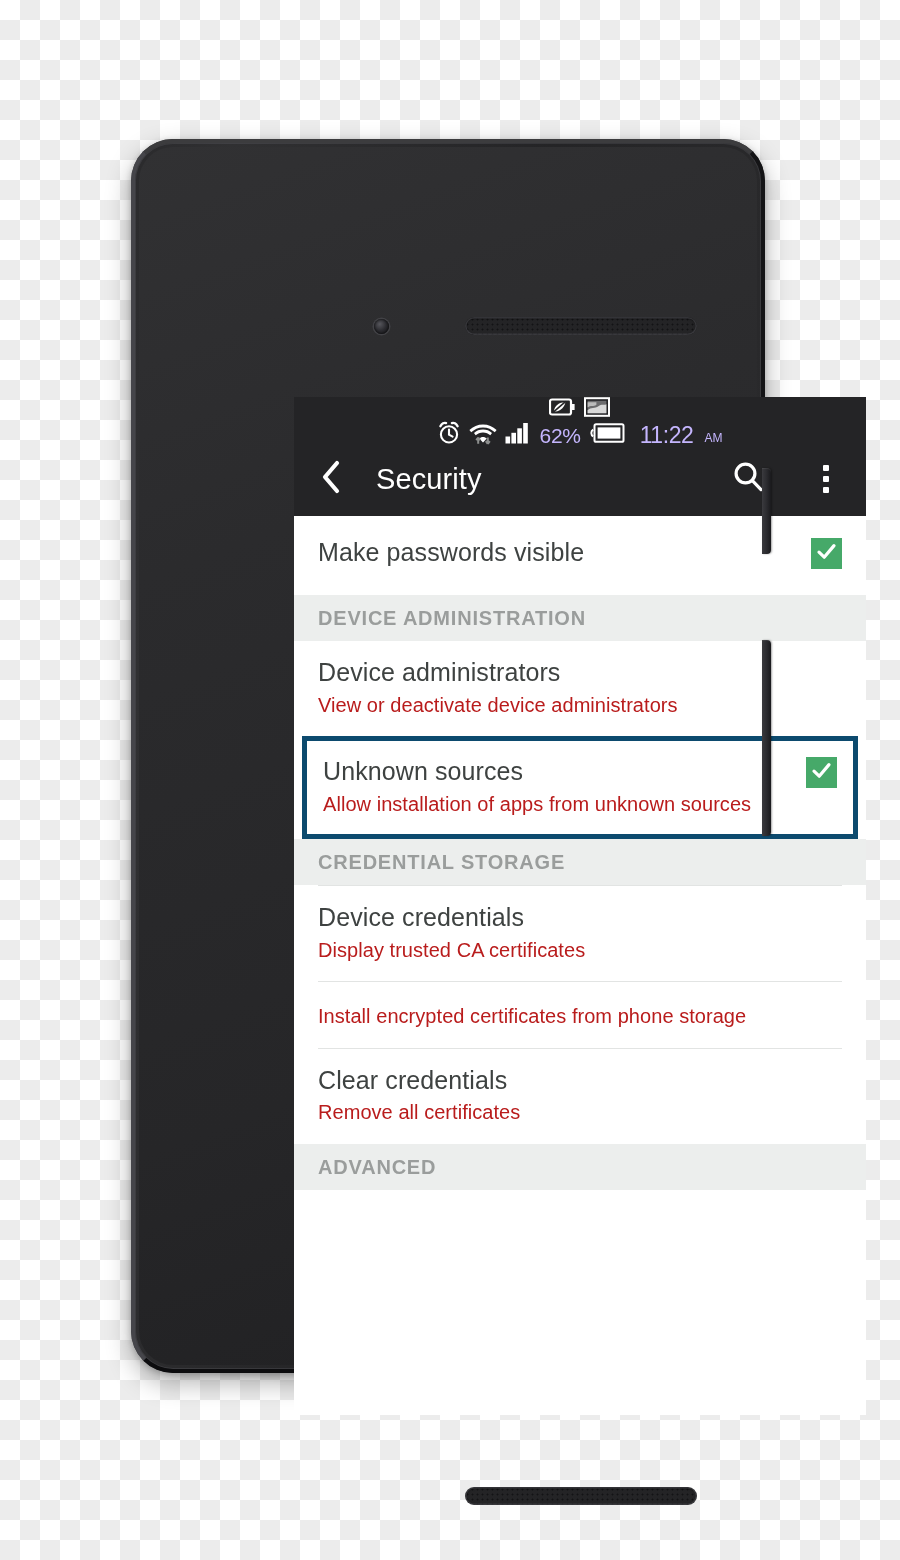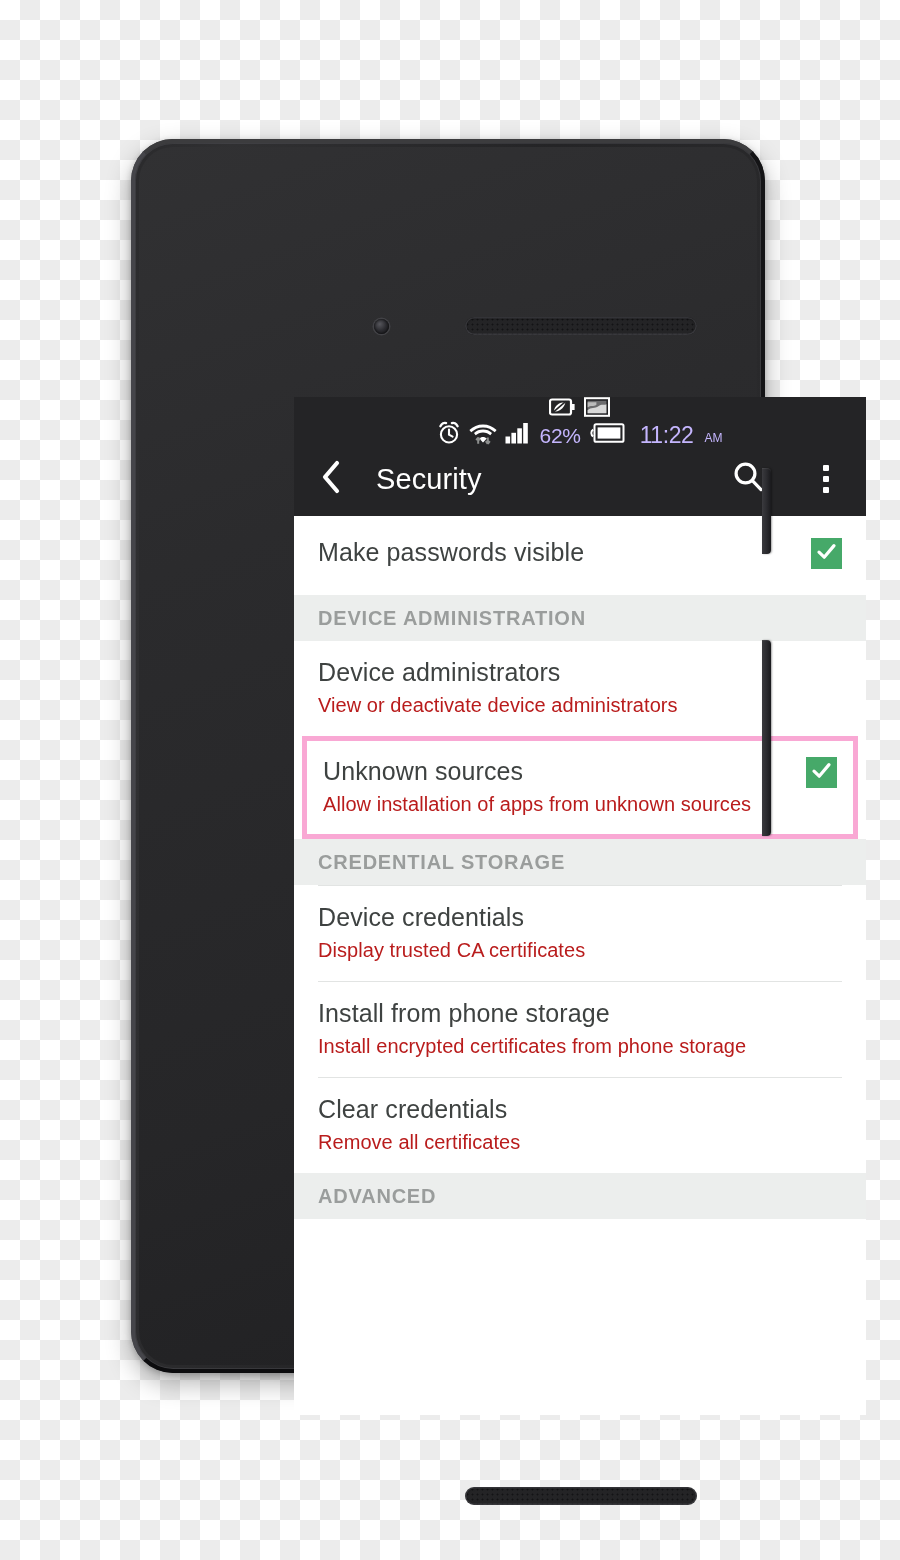--- a/index.html
+++ b/index.html
@@ -255,21 +255,21 @@
     width: 31px;
     height: 31px;
     background: #46a969;
     display: flex;
     align-items: center;
     justify-content: center;
   }
 
   
   #row-unknown-sources {
-    border: 5px solid #f9a8d4;
+    border: 5px solid #0c4a6e;
     margin: 0 8px;
     padding: 16px 16px 17px 16px;
   }
 
   .row-first { padding-top: 22px; padding-bottom: 26px; }
 
   
 </style>
 </head>
 <body>
@@ -426,21 +426,20 @@
       <div class="list-row">
         <div class="row-text">
           <div class="row-title">Device credentials</div>
           <div class="row-summary">Display trusted CA certificates</div>
         </div>
       </div>
       <div class="row-divider"></div>
 
       <div class="list-row">
         <div class="row-text">
-          <div class="row-title">Install from phone storage</div>
           <div class="row-summary">Install encrypted certificates from phone storage</div>
         </div>
       </div>
       <div class="row-divider"></div>
 
       <div class="list-row">
         <div class="row-text">
           <div class="row-title">Clear credentials</div>
           <div class="row-summary">Remove all certificates</div>
         </div>

